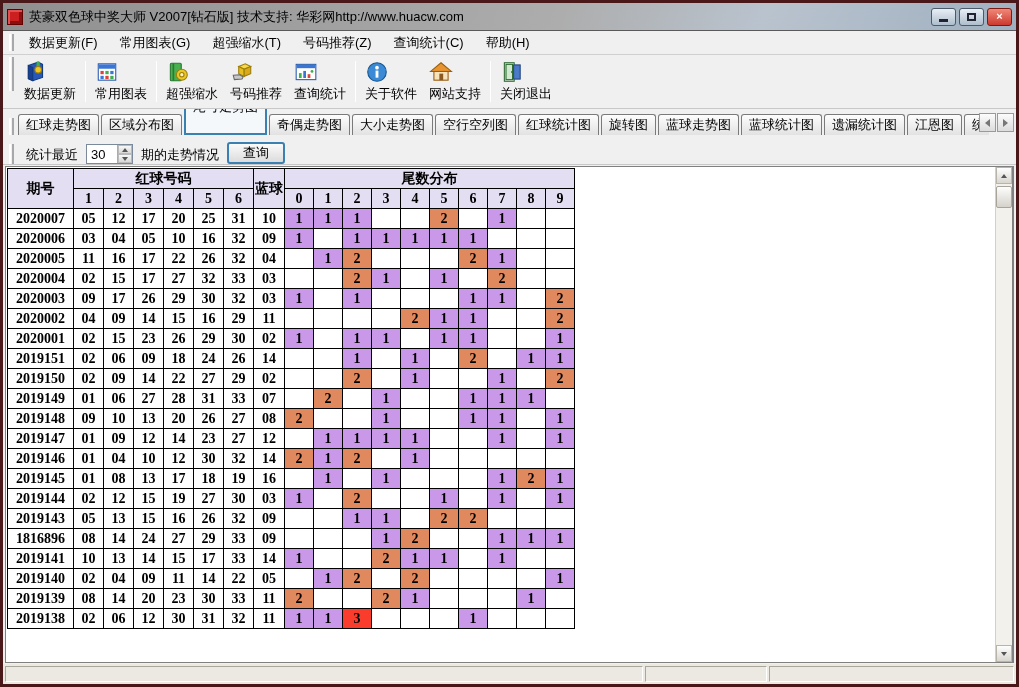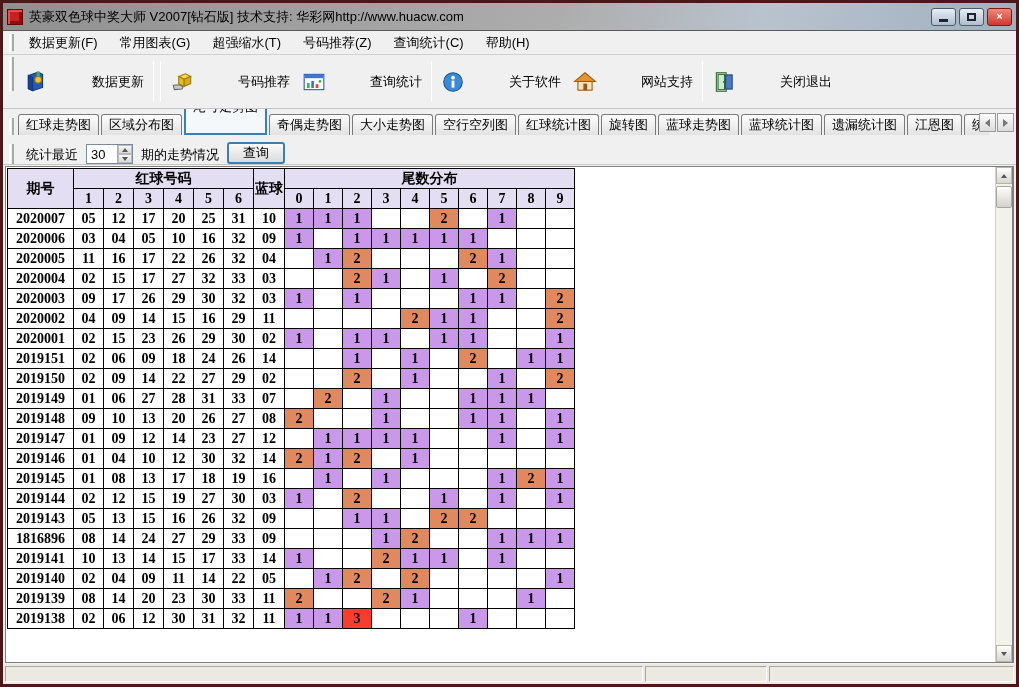--- a/index.html
+++ b/index.html
@@ -26,22 +26,22 @@
 
   
   .menubar { height:24px; flex:0 0 24px; display:flex; align-items:center; background:#f0f0f0;
     border-bottom:1px solid #d0d0d0; padding-left:2px; }
   .gripper { width:5px; height:70%; border-left:2px solid #fff; border-right:2px solid #a8a8a8; margin:0 4px; }
   .menu-item { padding:11px 11px; cursor:default; }
 
   
   .toolbar { height:54px; flex:0 0 54px; display:flex; align-items:stretch; background:#f0f0f0;
     border-bottom:1px solid #c8c8c8; padding:2px 2px; }
-  .tool-btn { display:flex; align-items:center; justify-content:center;
-    padding:1px 6px; min-width:62px;gap:44px; }
+  .tool-btn { display:flex; flex-direction:column; justify-content:center;
+    padding:1px 6px; min-width:62px; }
   .tool-btn .ticon { width:24px; height:24px; display:block; }
   .tool-btn .tlabel { font-size:13px; margin-top:1px; white-space:nowrap; }
   .tool-sep { width:1px; background:#b8b8b8; border-right:1px solid #fff; margin:4px 3px; }
 
   
   .tabstrip { height:26px; flex:0 0 26px; display:flex; align-items:flex-end; background:#f0f0f0;
     padding:2px 0 0 2px; position:relative; overflow:hidden; }
   .tabs-wrap { display:flex; align-items:flex-end; overflow:hidden; width:calc(100% - 40px); }
   .tab { flex:0 0 auto; height:21px; line-height:19px; padding:0 7px; margin-right:2px; white-space:nowrap;
     border:1px solid #7a7a7a; border-bottom:none; border-radius:3px 3px 0 0;
@@ -124,21 +124,43 @@
   <div class="tool-btn">
         <span class="ticon"><svg width="24" height="24" viewBox="0 0 22 22" xmlns="http://www.w3.org/2000/svg">
             <path d="M4 5 L13 2 L17 4 L17 16 L8 19 L4 17 Z" fill="#2a58b8" stroke="#123a80"></path>
             <path d="M4 5 L8 7 L8 19 L4 17 Z" fill="#1c3f90" stroke="#123a80"></path>
             <circle cx="13" cy="9" r="3" fill="#f2c51d" stroke="#a07f08"></circle>
             <rect x="11.5" y="1.5" width="3" height="4" fill="#3fae4c"></rect>
           </svg></span>
         <span class="tlabel">数据更新</span>
       </div>
       <span class="tool-sep"></span>
+      <div class="tool-btn">
+        <span class="ticon"><svg width="24" height="24" viewBox="0 0 22 22" xmlns="http://www.w3.org/2000/svg">
+            <rect x="3" y="3.5" width="16" height="15" fill="#fff" stroke="#2b5fb0"></rect>
+            <rect x="3.5" y="4" width="15" height="4" fill="#3a76d6"></rect>
+            <rect x="5" y="10" width="3" height="3" fill="#e04040"></rect>
+            <rect x="9.5" y="10" width="3" height="3" fill="#3fae4c"></rect>
+            <rect x="14" y="10" width="3" height="3" fill="#3a76d6"></rect>
+            <rect x="5" y="14.5" width="3" height="3" fill="#3a76d6"></rect>
+            <rect x="9.5" y="14.5" width="3" height="3" fill="#e04040"></rect>
+            <rect x="14" y="14.5" width="3" height="3" fill="#3fae4c"></rect>
+          </svg></span>
+        <span class="tlabel">常用图表</span>
+      </div>
       <span class="tool-sep"></span>
+      <div class="tool-btn">
+        <span class="ticon"><svg width="24" height="24" viewBox="0 0 22 22" xmlns="http://www.w3.org/2000/svg">
+            <rect x="4" y="3" width="10" height="16" rx="1" fill="#49b050" stroke="#2b7a32"></rect>
+            <rect x="6" y="3" width="1.5" height="16" fill="#2b7a32"></rect>
+            <circle cx="14.5" cy="13.5" r="5" fill="#ecc728" stroke="#9c7e0a"></circle>
+            <circle cx="14.5" cy="13.5" r="2" fill="#fdf3c0" stroke="#9c7e0a"></circle>
+          </svg></span>
+        <span class="tlabel">超强缩水</span>
+      </div>
       <div class="tool-btn">
         <span class="ticon"><svg width="24" height="24" viewBox="0 0 22 22" xmlns="http://www.w3.org/2000/svg">
             <polygon points="8,6 14,3.5 19,6 13,8.5" fill="#f5d94a" stroke="#9c7e0a"></polygon>
             <polygon points="8,6 13,8.5 13,15 8,12.5" fill="#e8bd20" stroke="#9c7e0a"></polygon>
             <polygon points="13,8.5 19,6 19,12.5 13,15" fill="#d9a91a" stroke="#9c7e0a"></polygon>
             <path d="M3 14 L9 13.5 L12 15.5 L11 17.5 L4 18 Z" fill="#c8c8c8" stroke="#666"></path>
           </svg></span>
         <span class="tlabel">号码推荐</span>
       </div>
       <div class="tool-btn">

